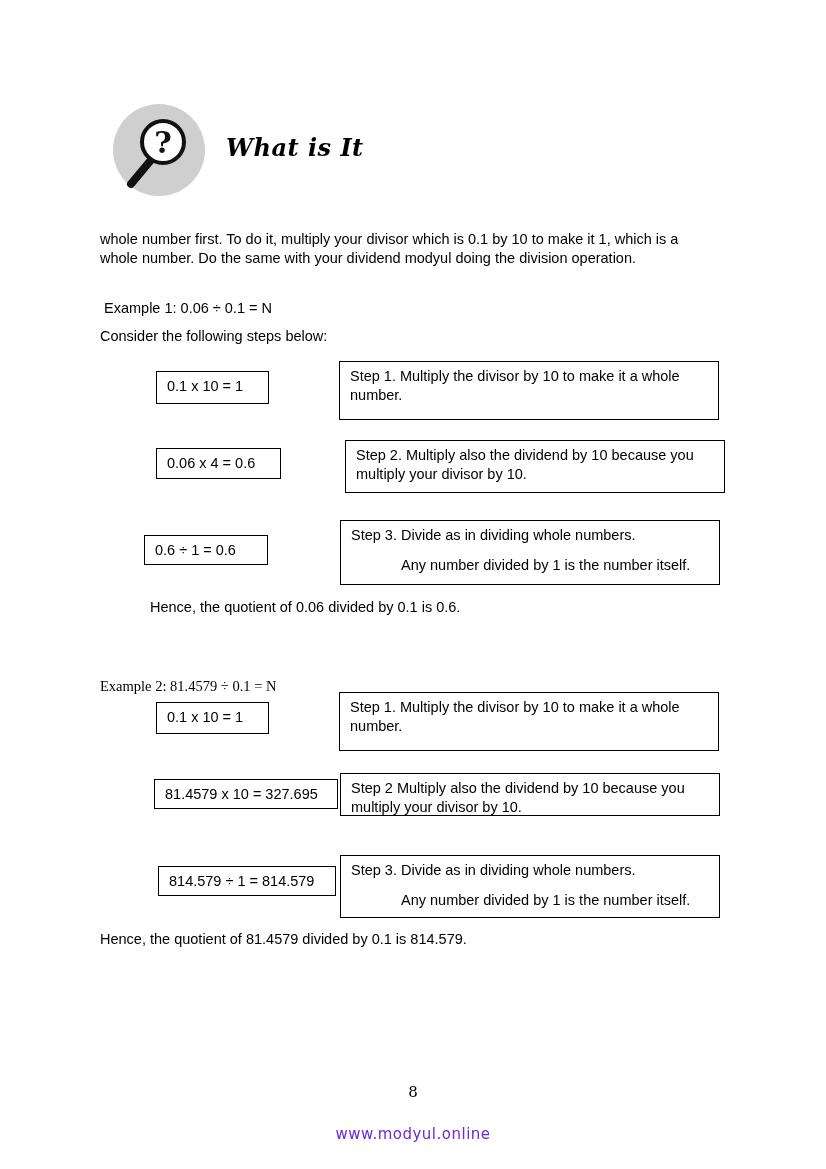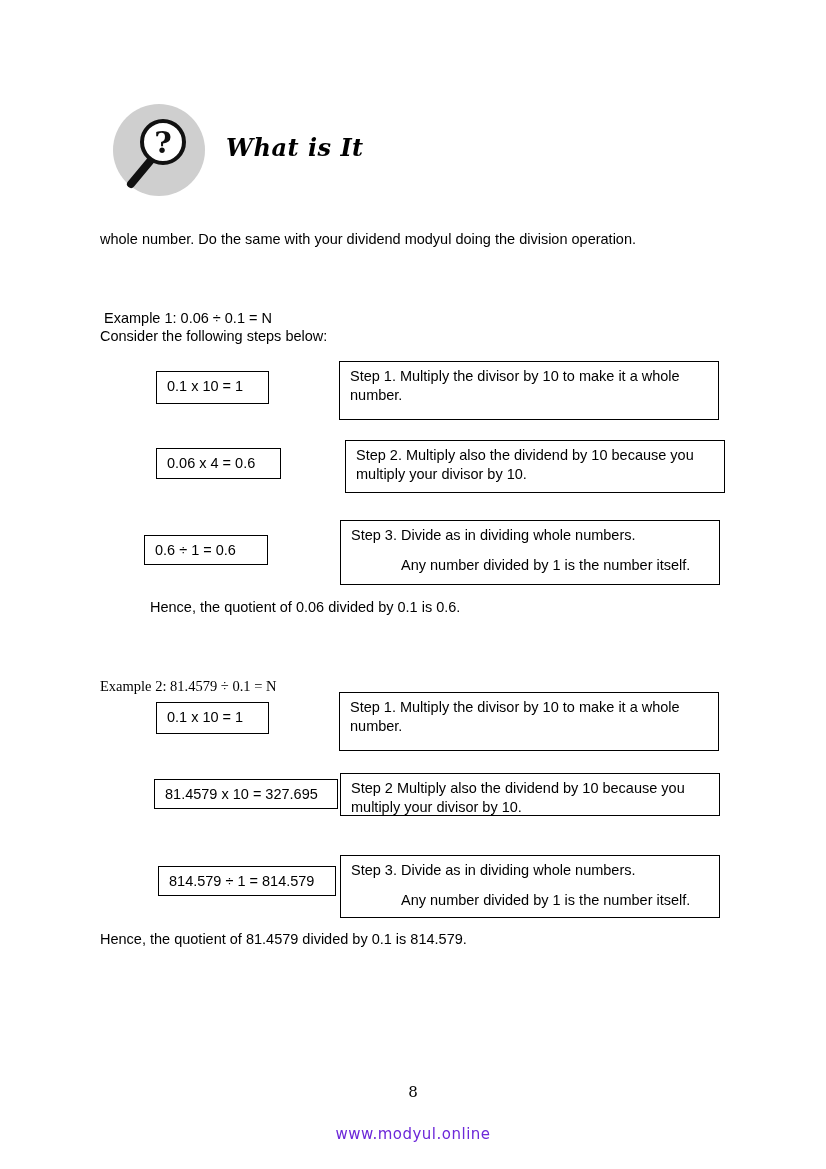--- a/index.html
+++ b/index.html
@@ -31,24 +31,25 @@
 <div class="abs icon-circle">
   <svg width="92" height="92" viewBox="0 0 92 92">
     <line x1="38" y1="56" x2="18" y2="80" stroke="#111" stroke-width="8" stroke-linecap="round"></line>
     <circle cx="50" cy="38" r="21" fill="#fff" stroke="#111" stroke-width="4"></circle>
     <text x="50" y="49" text-anchor="middle" font-family="DejaVu Serif, serif" font-weight="bold" font-size="30" fill="#111">?</text>
   </svg>
 </div>
 <div class="abs title">What is It</div>
 
 <div class="abs para">
+  <div class="line">whole number first. To do it, multiply your divisor which is 0.1 by 10 to make it 1, which is a</div>
   <div class="line">whole number. Do the same with your dividend modyul doing the division operation.</div>
 </div>
 
-<div class="abs" style="left:104px; top:310px;">Example 1: 0.06 ÷ 0.1 = N</div>
+<div class="abs" style="left:104px; top:300px;">Example 1: 0.06 ÷ 0.1 = N</div>
 <div class="abs" style="left:100px; top:328px;">Consider the following steps below:</div>
 
 <div class="abs box eq" style="left:156px; top:371px; width:113px; height:33px;">0.1 x 10 = 1</div>
 <div class="abs box step" style="left:339px; top:361px; width:380px; height:59px;">Step 1. Multiply the divisor by 10 to make it a whole number.</div>
 
 <div class="abs box eq" style="left:156px; top:448px; width:125px; height:31px;">0.06 x 4 = 0.6</div>
 <div class="abs box step" style="left:345px; top:440px; width:380px; height:53px;">Step 2. Multiply also the dividend by 10 because you multiply your divisor by 10.</div>
 
 <div class="abs box eq" style="left:144px; top:535px; width:124px; height:30px;">0.6 ÷ 1 = 0.6</div>
 <div class="abs box step" style="left:340px; top:520px; width:380px; height:65px;">

